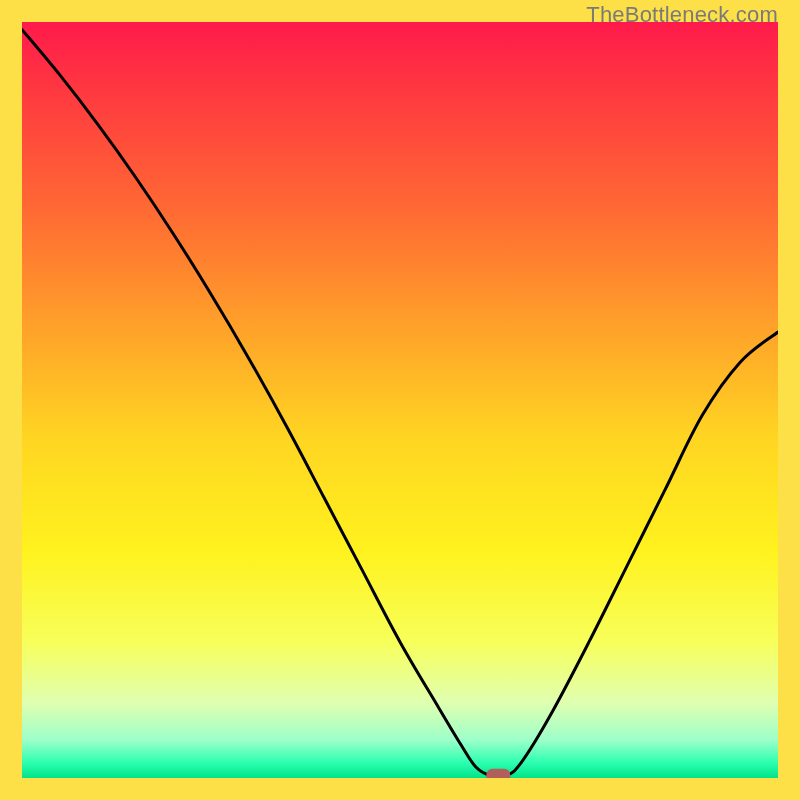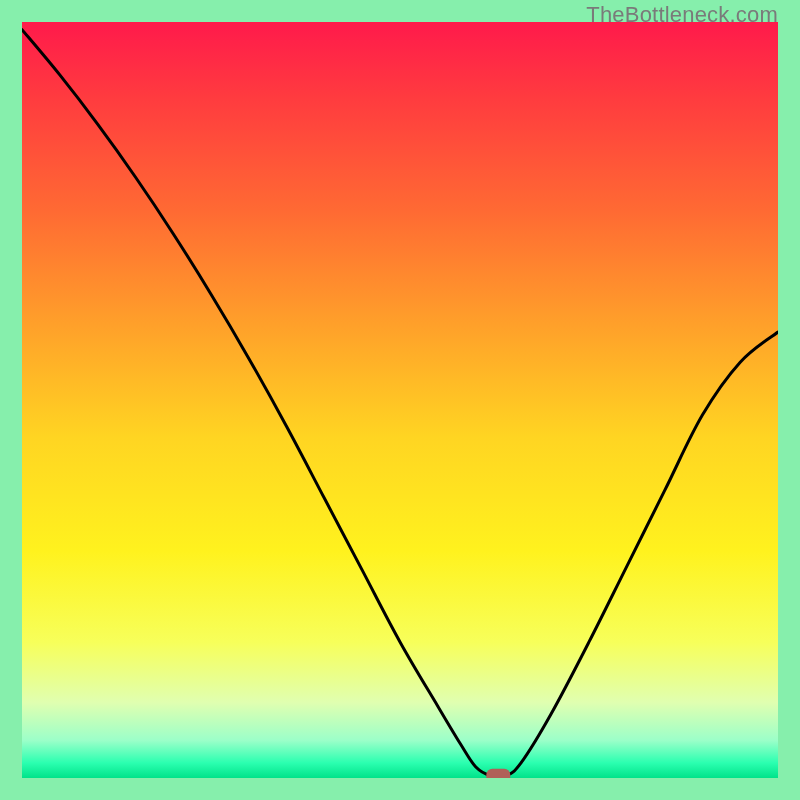--- a/index.html
+++ b/index.html
@@ -8,21 +8,21 @@
     width: 800px;
     height: 800px;
     background: #000;
     overflow: hidden;
     font-family: Arial, Helvetica, sans-serif;
   }
   .frame {
     position: relative;
     width: 800px;
     height: 800px;
-    background: #86efac;
+    background: #fde047;
   }
   .watermark {
     position: absolute;
     top: 2px;
     right: 22px;
     color: #7a7a7a;
     font-size: 22px;
     font-weight: 500;
     letter-spacing: 0.2px;
     z-index: 20;

